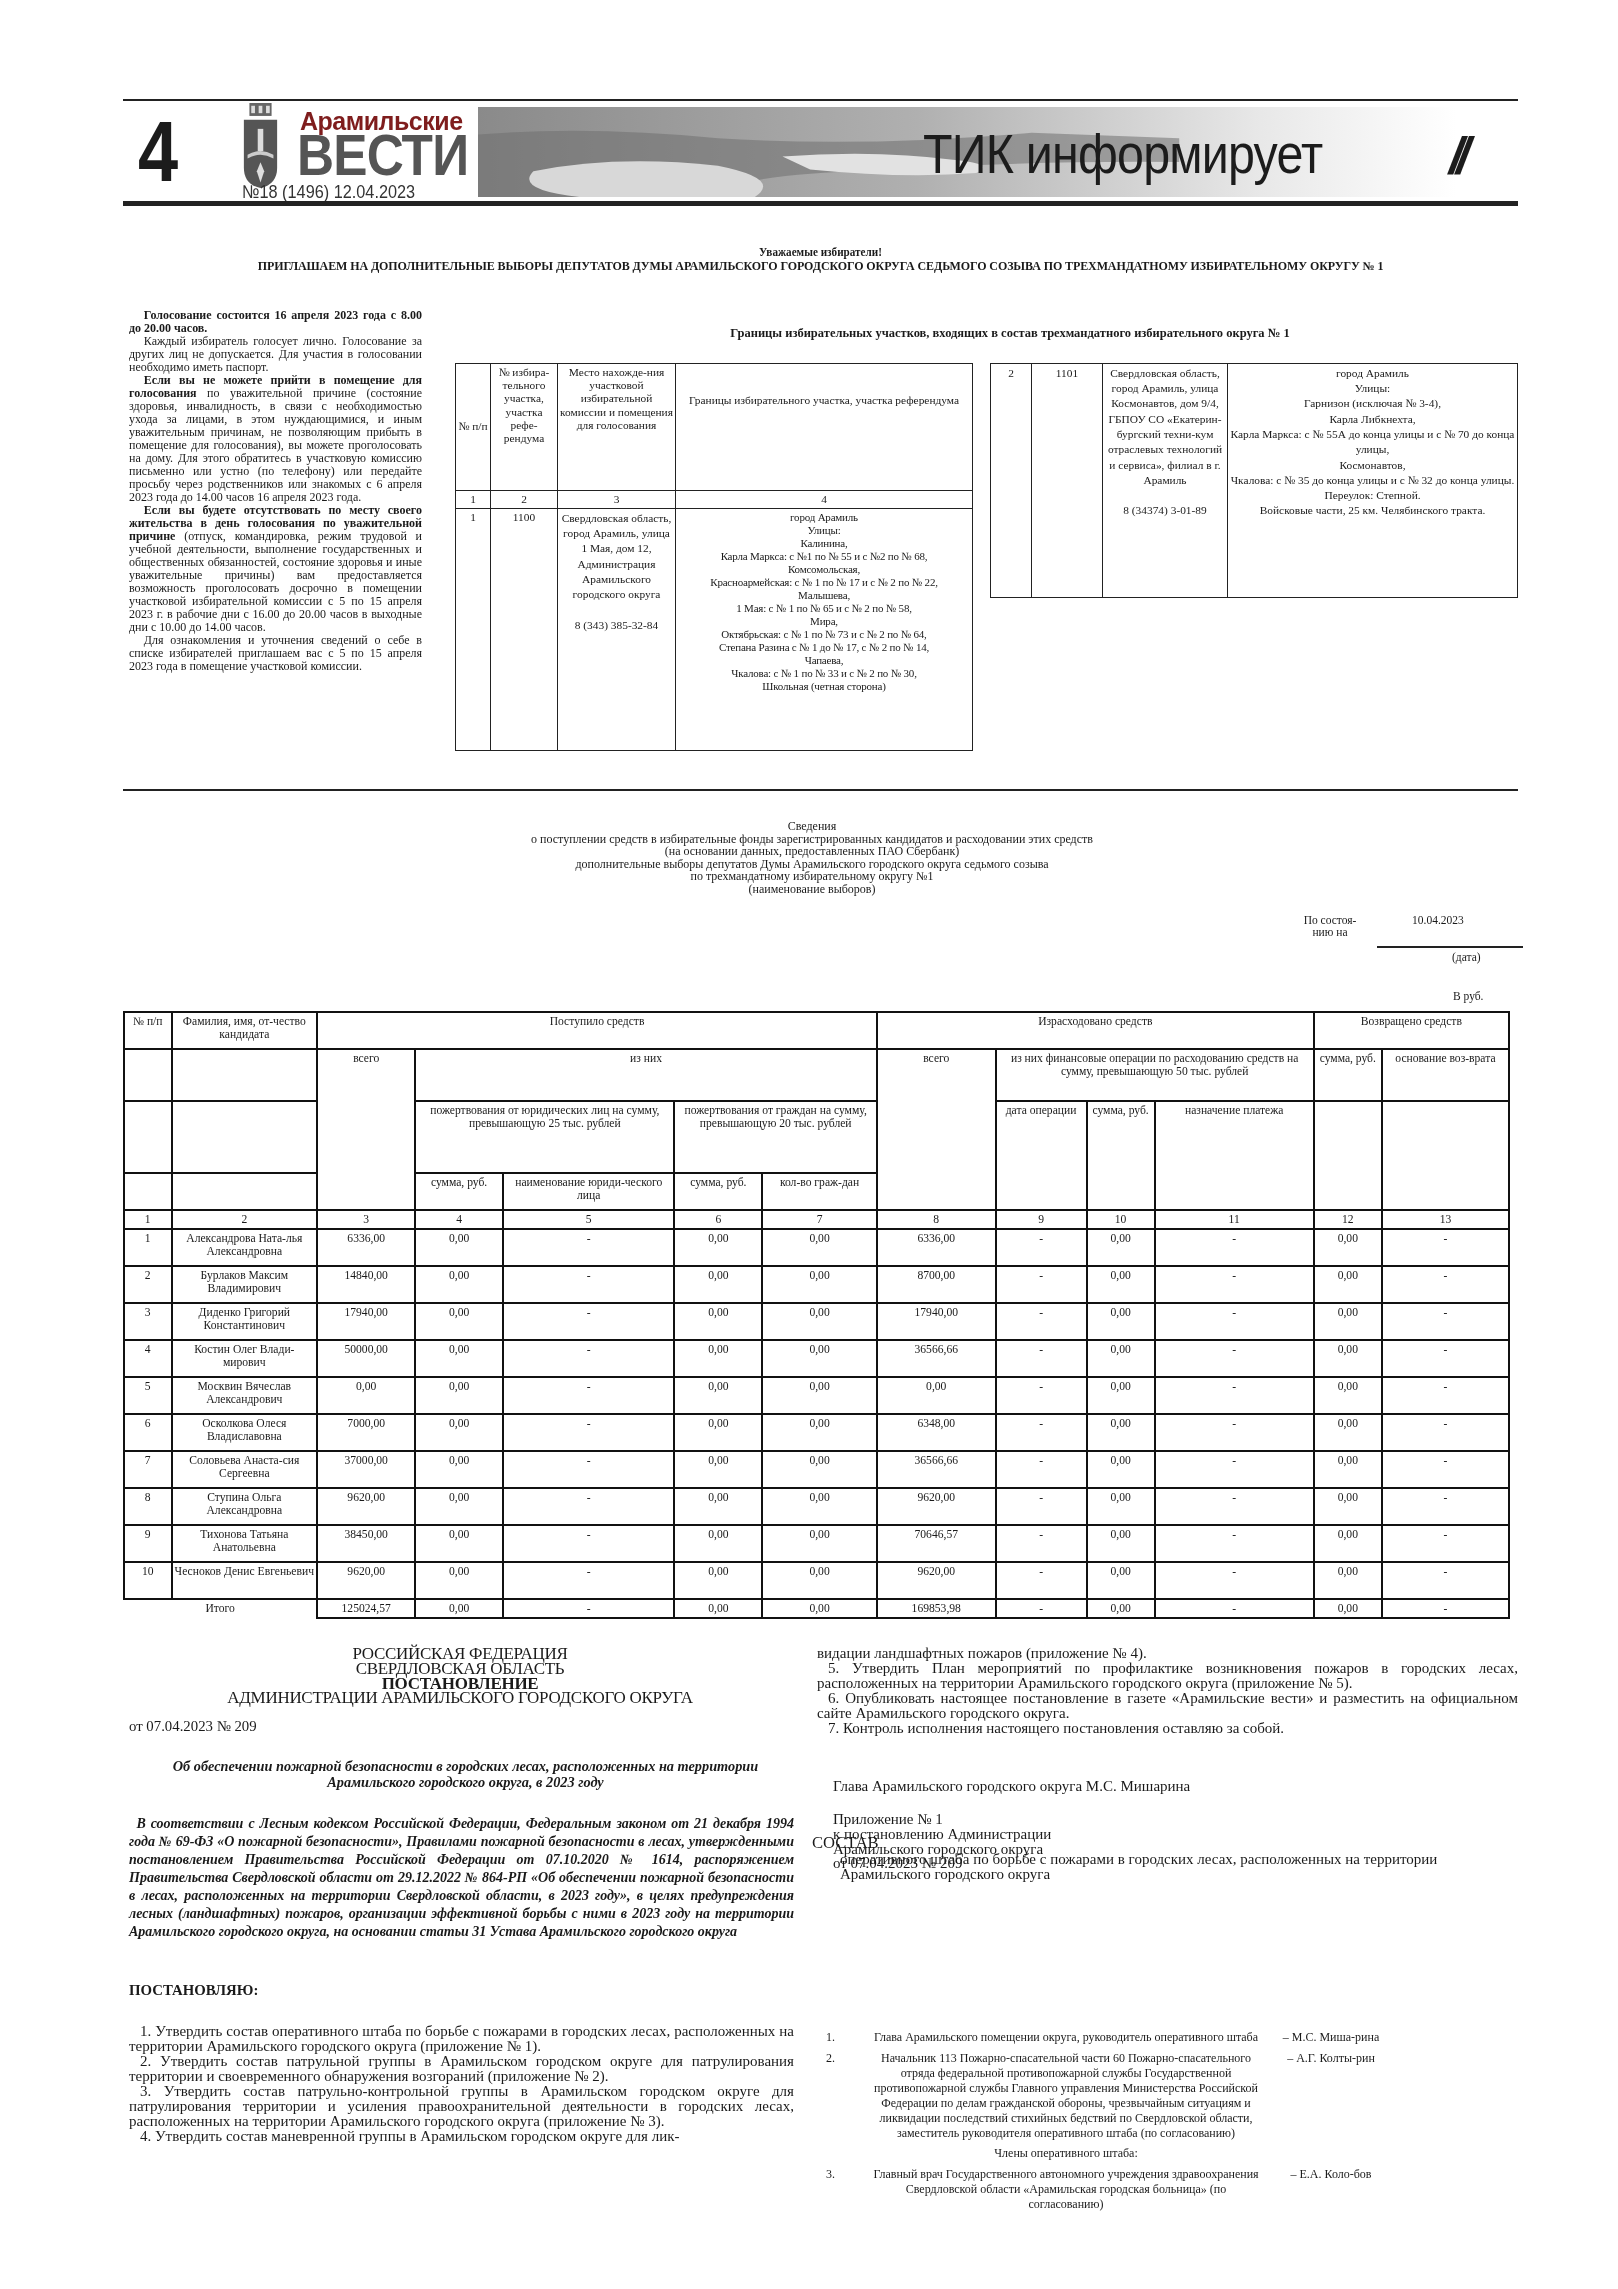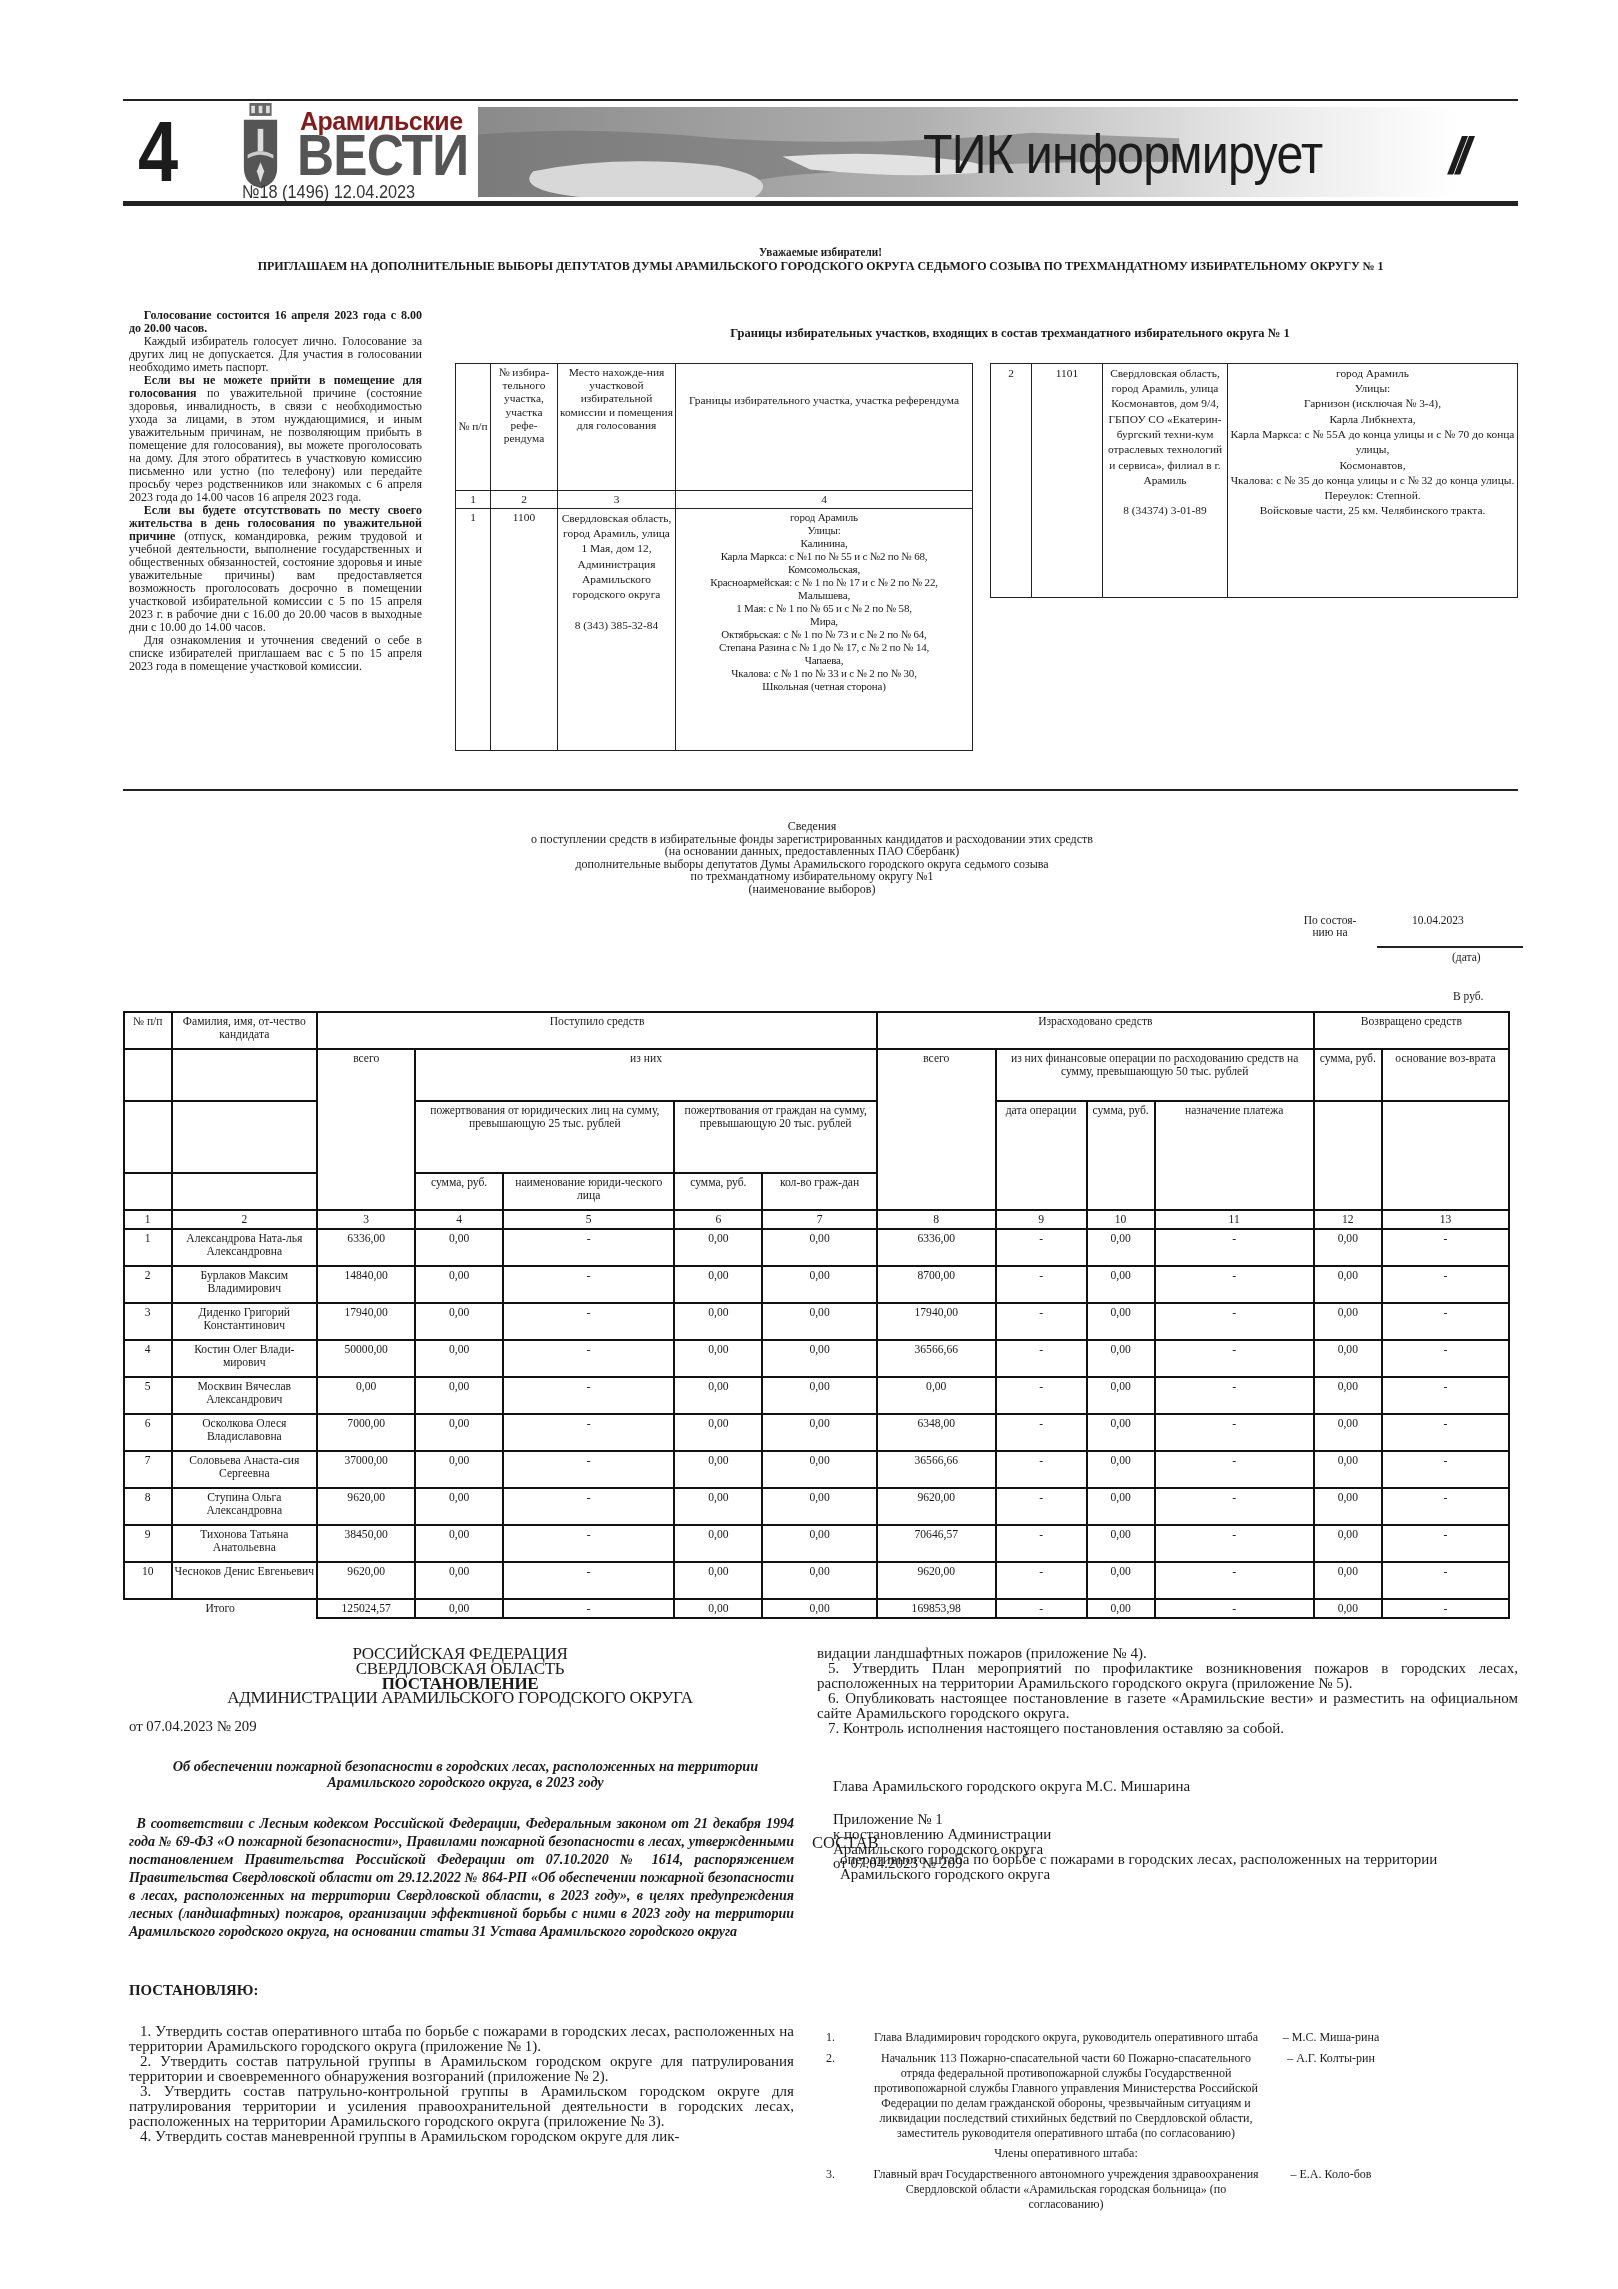--- a/index.html
+++ b/index.html
@@ -479,21 +479,21 @@
   <div>от 07.04.2023 № 209</div>
 </div>
 <div class="abs sostav-title">
   <div style="font-size:16.6px; margin-bottom:1.8px;">СОСТАВ</div>
   <div style="padding:0 28px;">оперативного штаба по борьбе с пожарами в городских лесах, расположенных на территории Арамильского городского округа</div>
 </div>
 
 <div class="abs staff">
   <div class="staff-row">
     <div class="staff-num">1.</div>
-    <div class="staff-desc" style="width:388px">Глава Владимирович городского округа, руководитель оперативного штаба</div>
+    <div class="staff-desc" style="width:388px">Глава Арамильского помещении округа, руководитель оперативного штаба</div>
     <div class="staff-name">– М.С. Миша-рина</div>
   </div>
   <div class="staff-row">
     <div class="staff-num">2.</div>
     <div class="staff-desc" style="width:388px">Начальник 113 Пожарно-спасательной части 60 Пожарно-спасательного отряда федеральной противопожарной службы Государственной противопожарной службы Главного управления Министерства Российской Федерации по делам гражданской обороны, чрезвычайным ситуациям и ликвидации последствий стихийных бедствий по Свердловской области, заместитель руководителя оперативного штаба (по согласованию)</div>
     <div class="staff-name">– А.Г. Колты-рин</div>
   </div>
   <div class="staff-sub" style="width:480px">Члены оперативного штаба:</div>
   <div class="staff-row">
     <div class="staff-num">3.</div>

